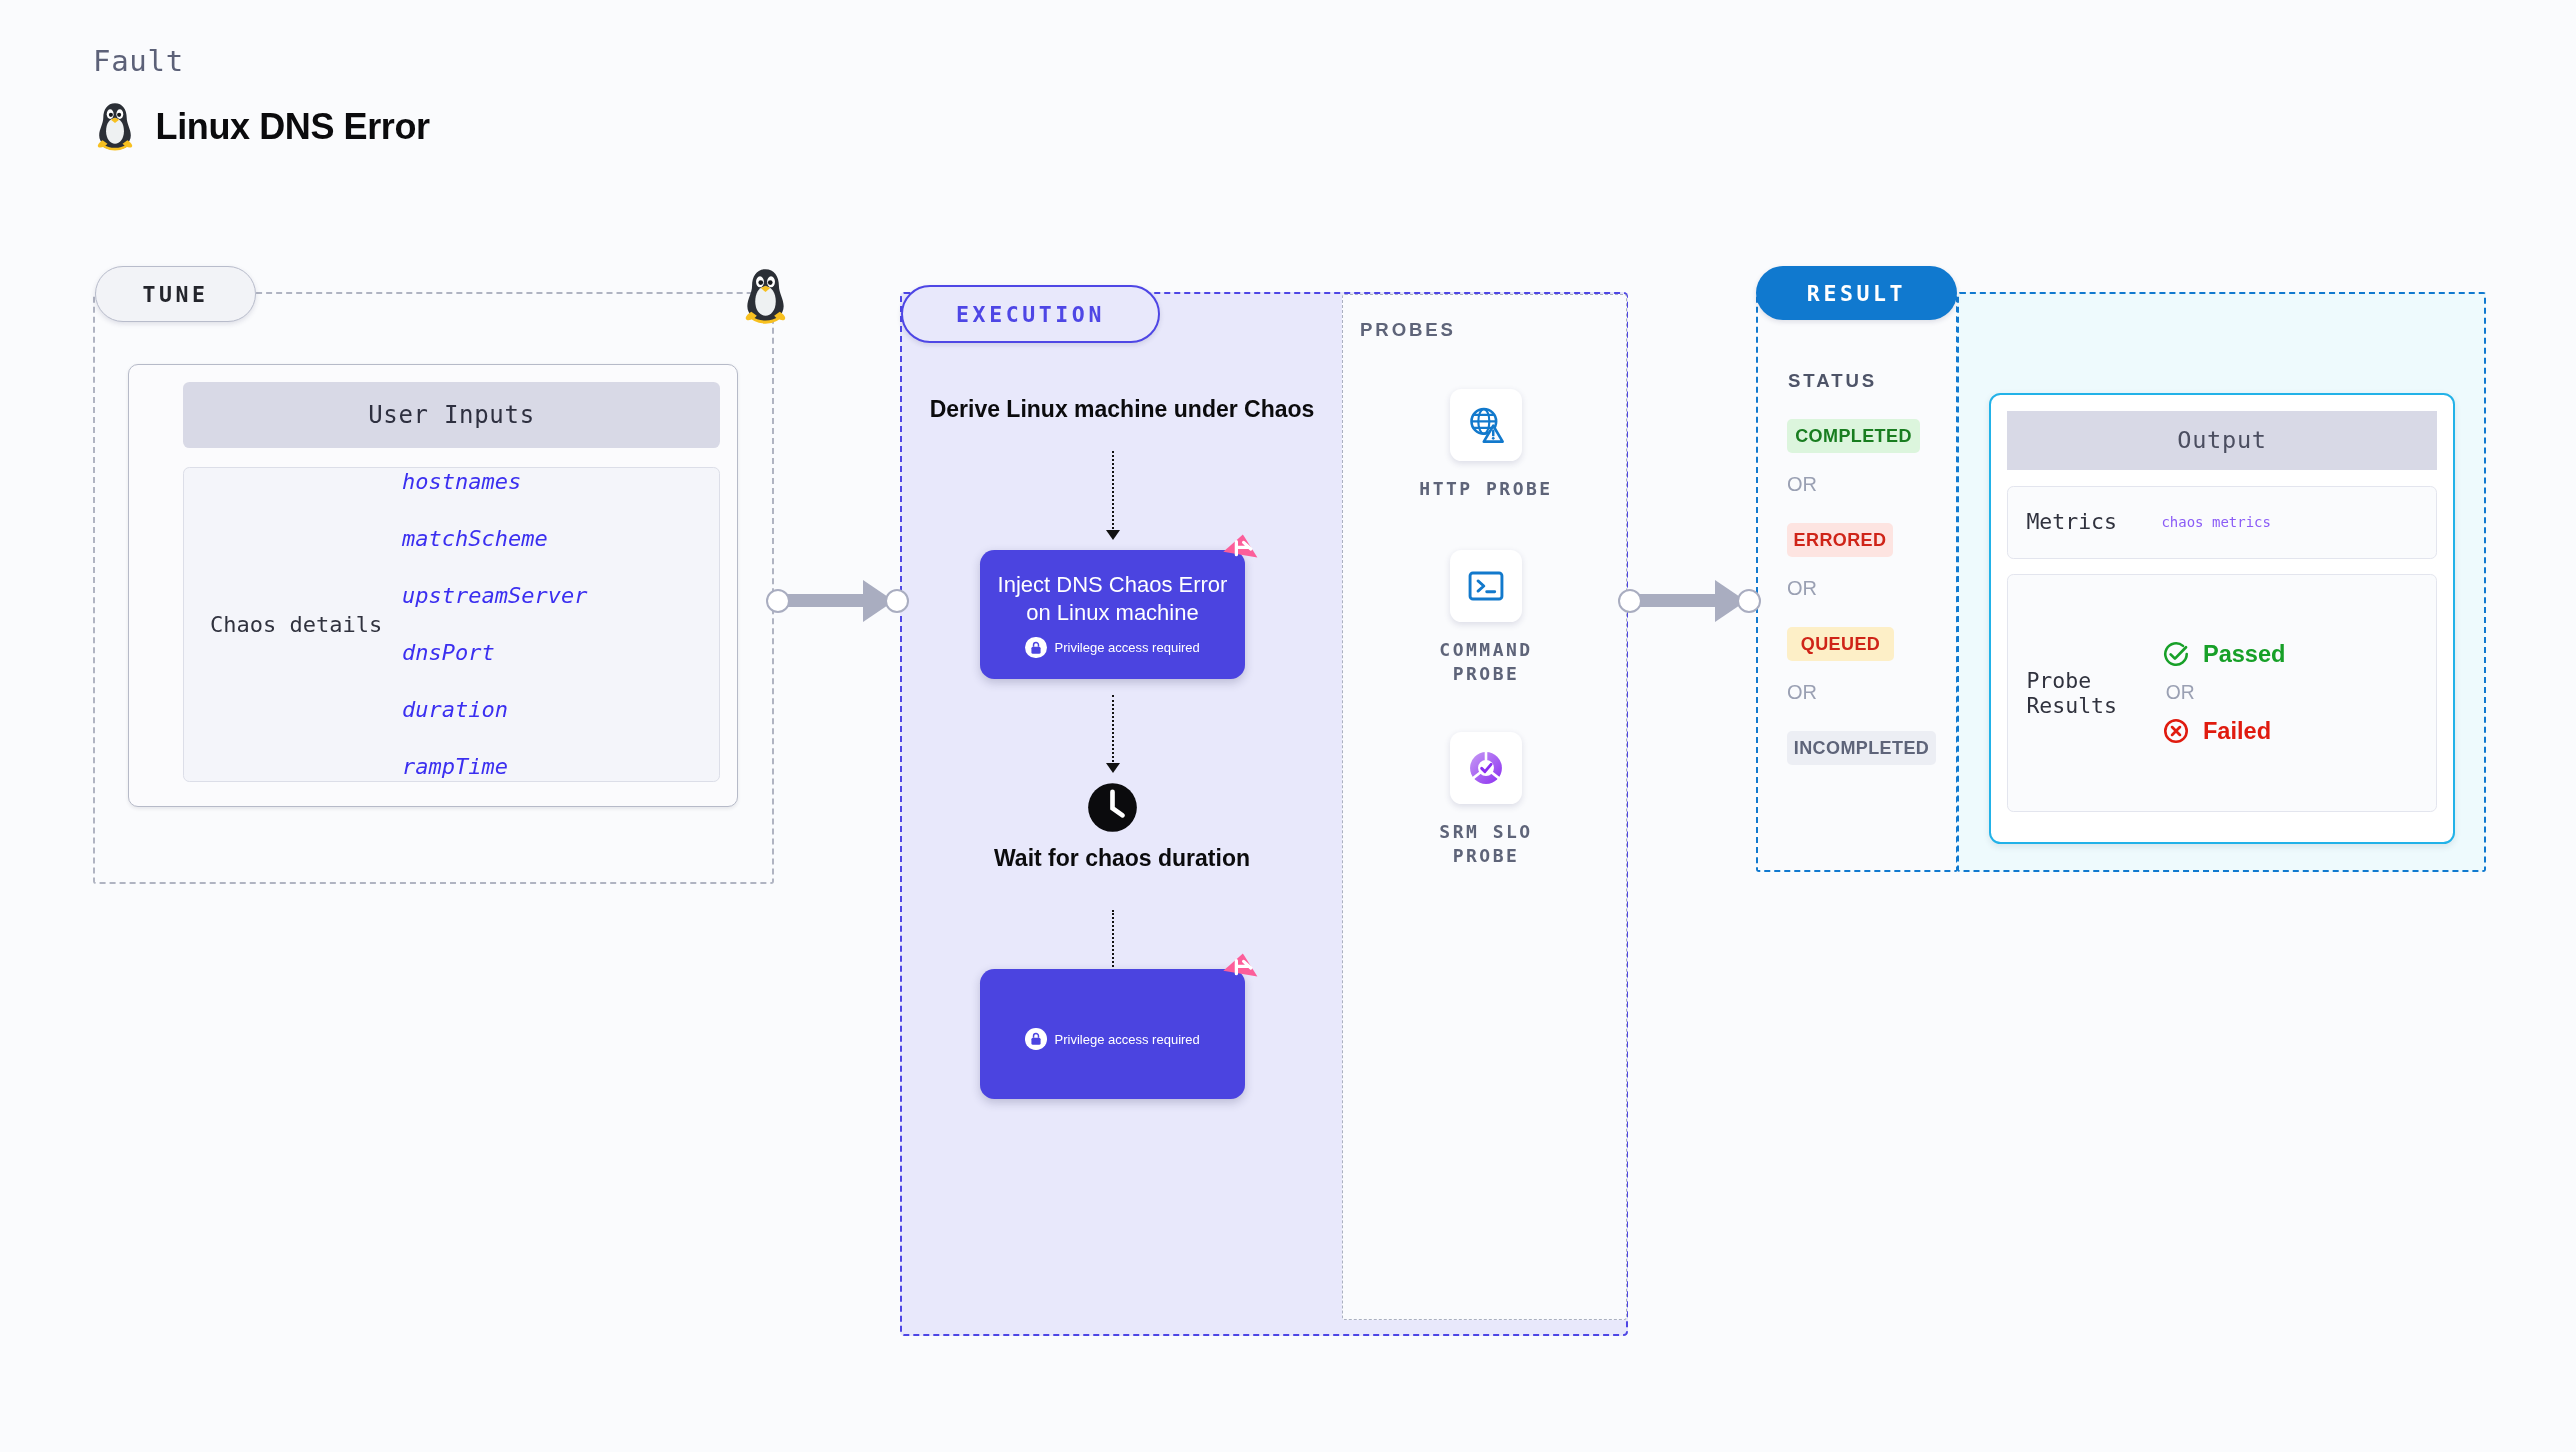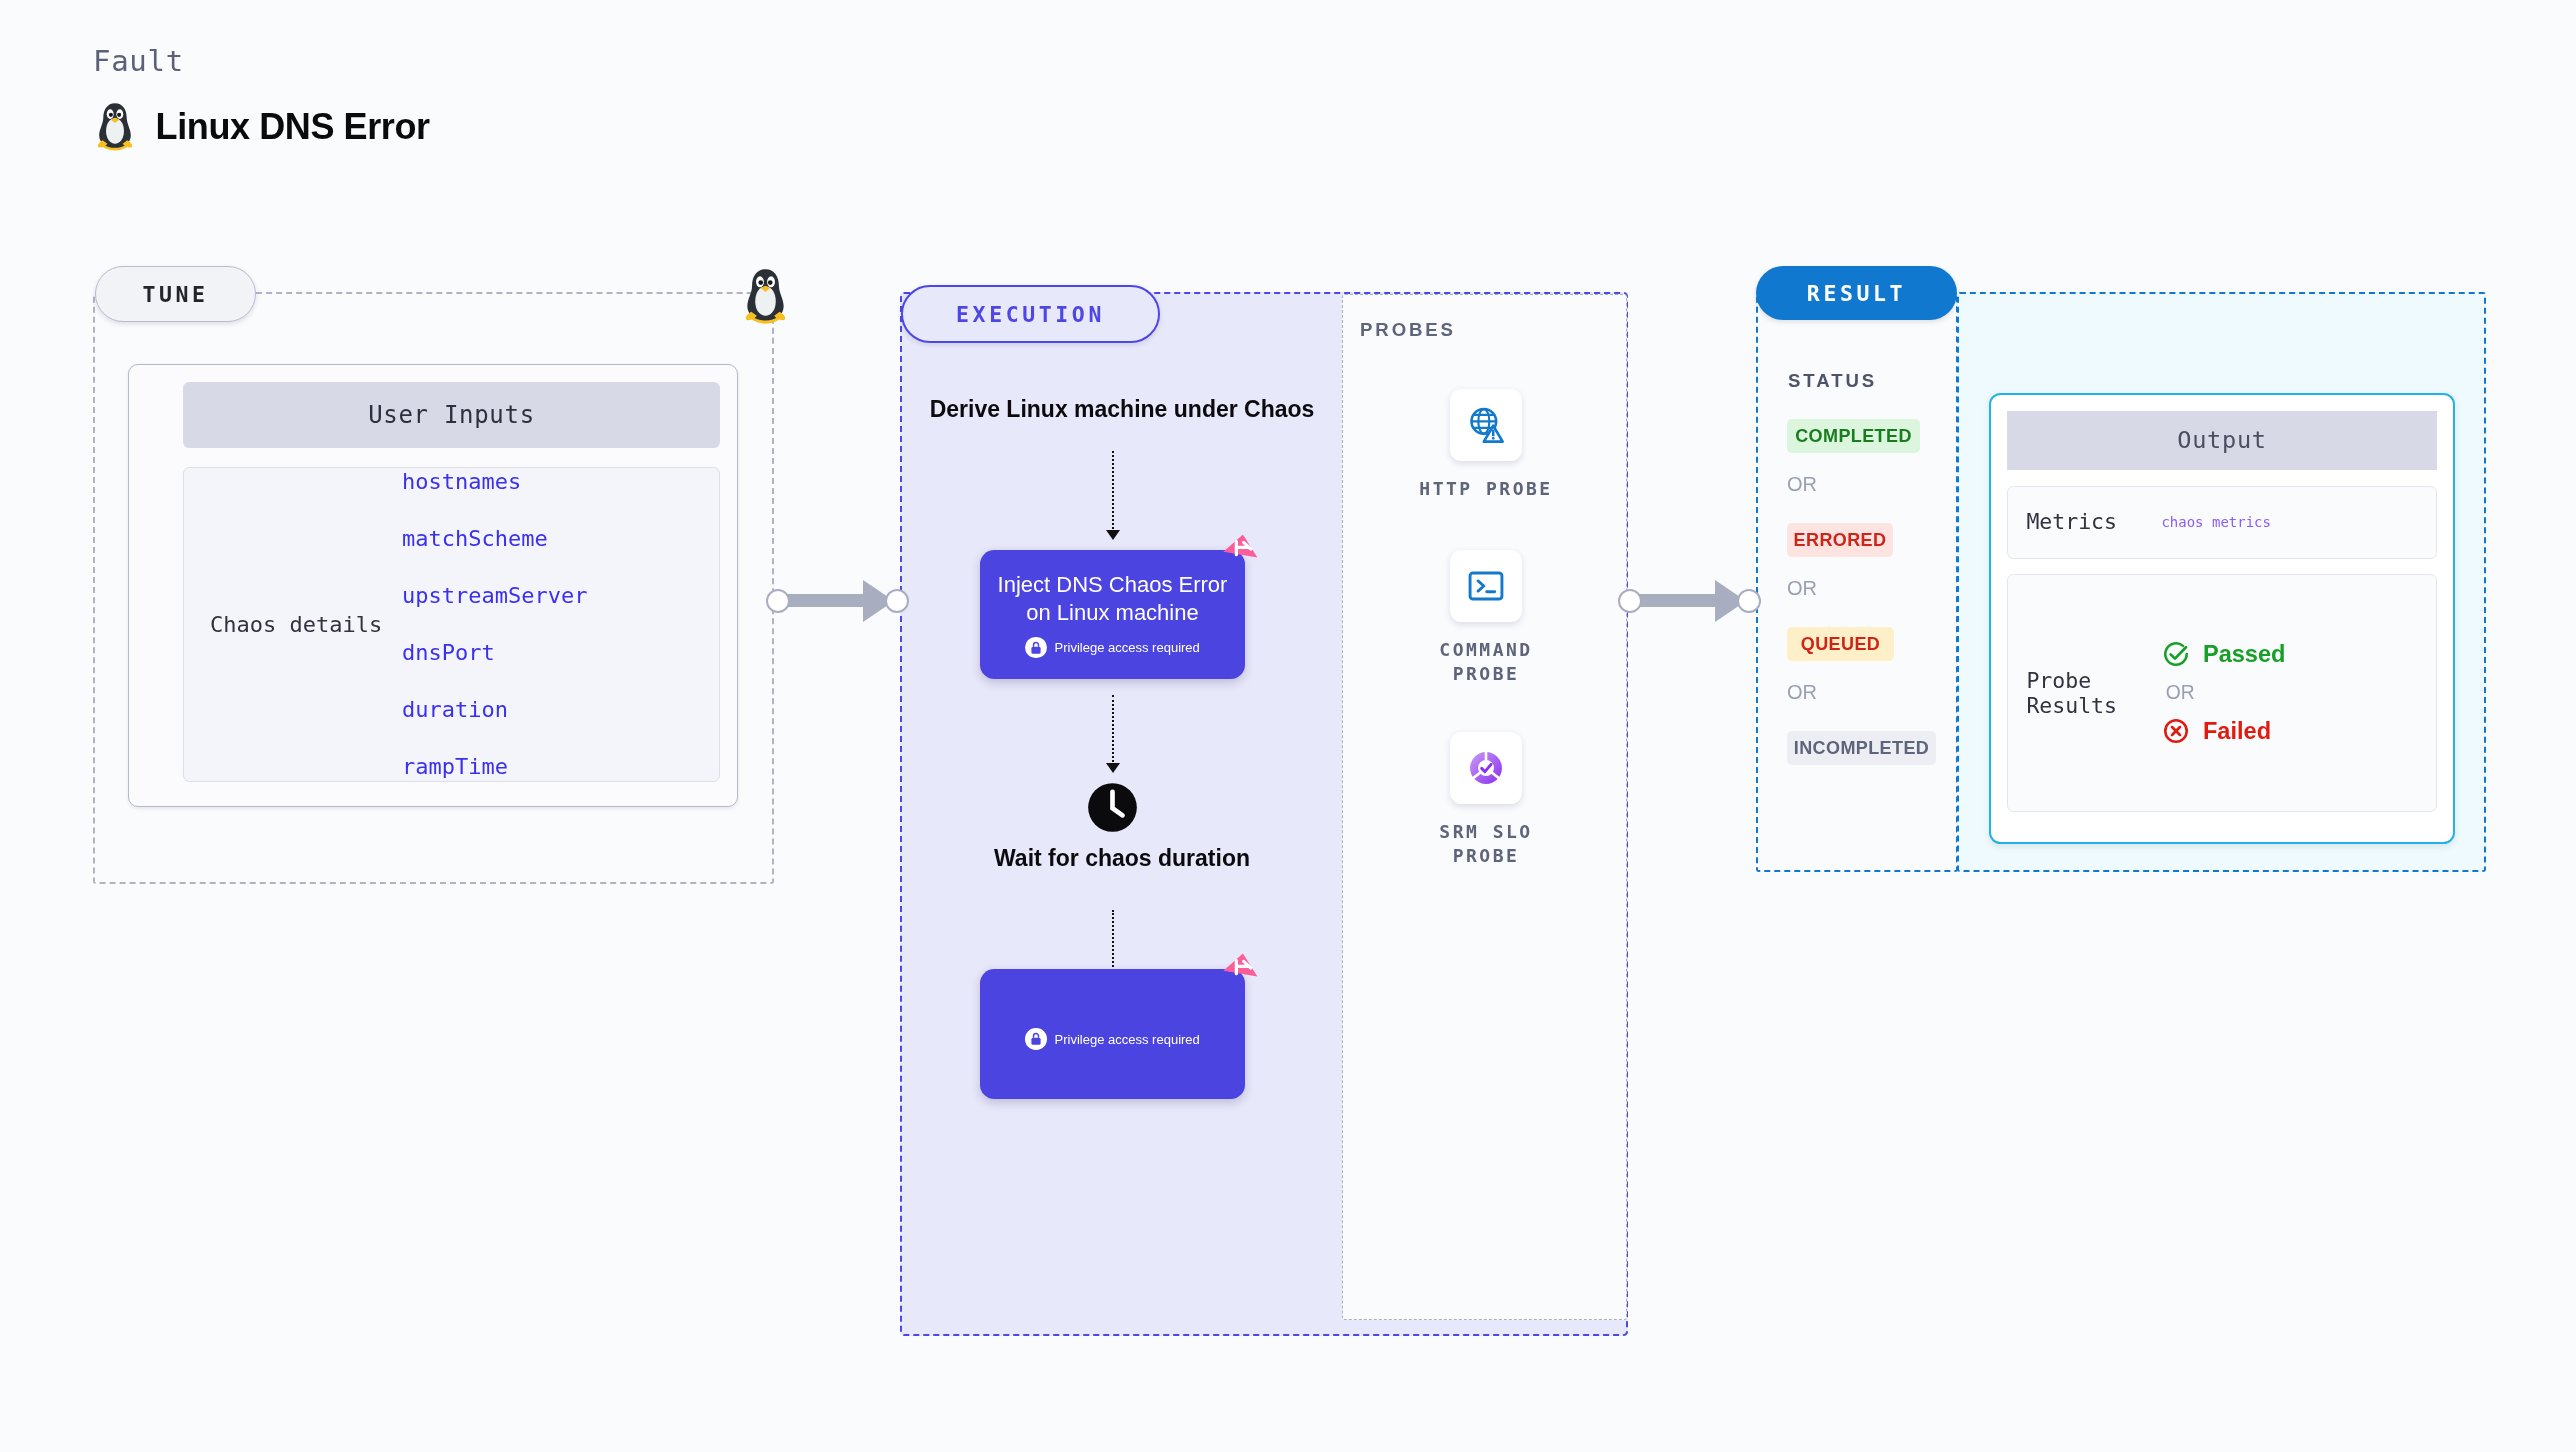--- a/index.html
+++ b/index.html
@@ -55,21 +55,21 @@
   }
   #chaos-details-panel{
     margin:18.6px 17px 17px 17px;height:315px;background:#f4f5fa;
     border:1.4px solid #dcdee8;border-radius:6.4px;
     display:flex;align-items:center;box-sizing:border-box;
   }
   #chaos-details-label{
     font-family:"DejaVu Sans Mono","Liberation Mono",monospace;
     font-size:22px;color:#30323e;margin-left:26px;width:192px;flex:none;
   }
-  #param-list{display:flex;flex-direction:column;gap:32px;}
+  #param-list{display:flex;flex-direction:column;gap:32px;font-style:italic;}
   .param-item{
     font-family:"DejaVu Sans Mono","Liberation Mono",monospace;
     font-size:22px;color:#3b2ff0;
   }
 
   
   #tux-corner{position:absolute;left:739px;top:266px;width:53px;height:60px;z-index:7;}
   #tux-header-icon{width:44px;height:53px;}
 
   

